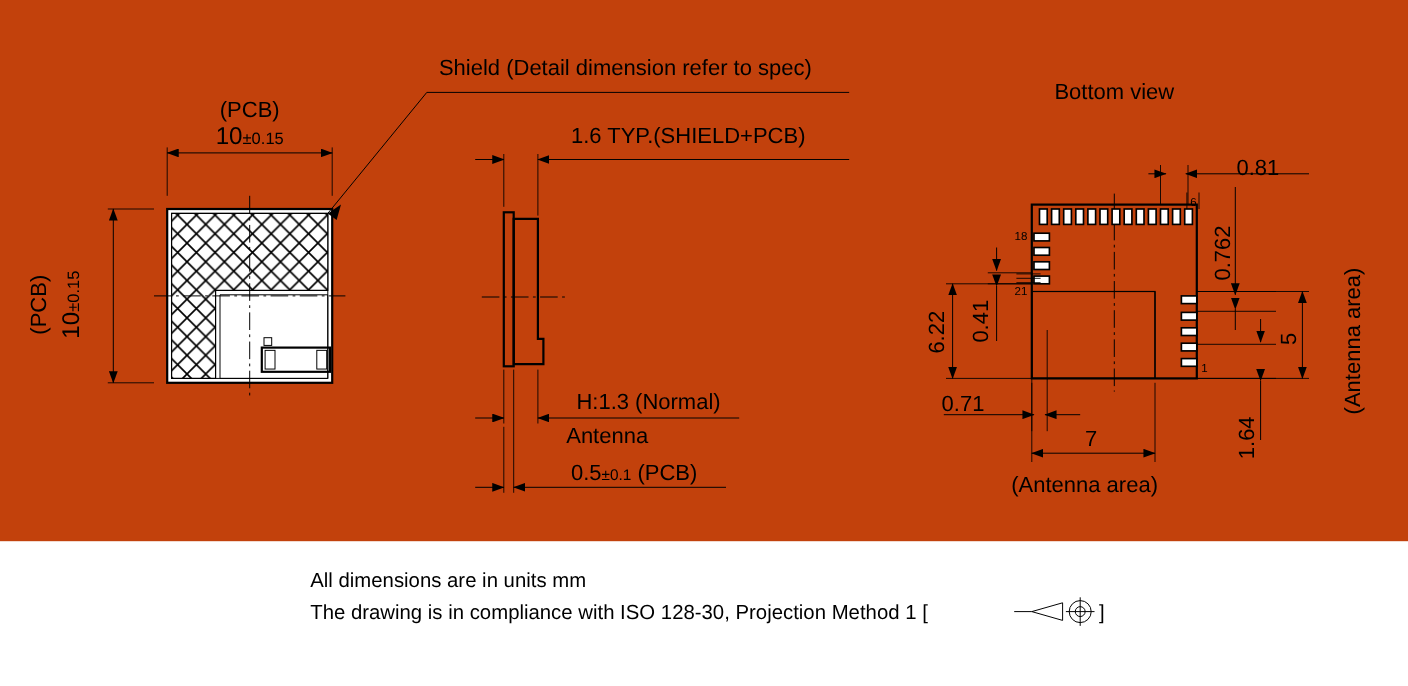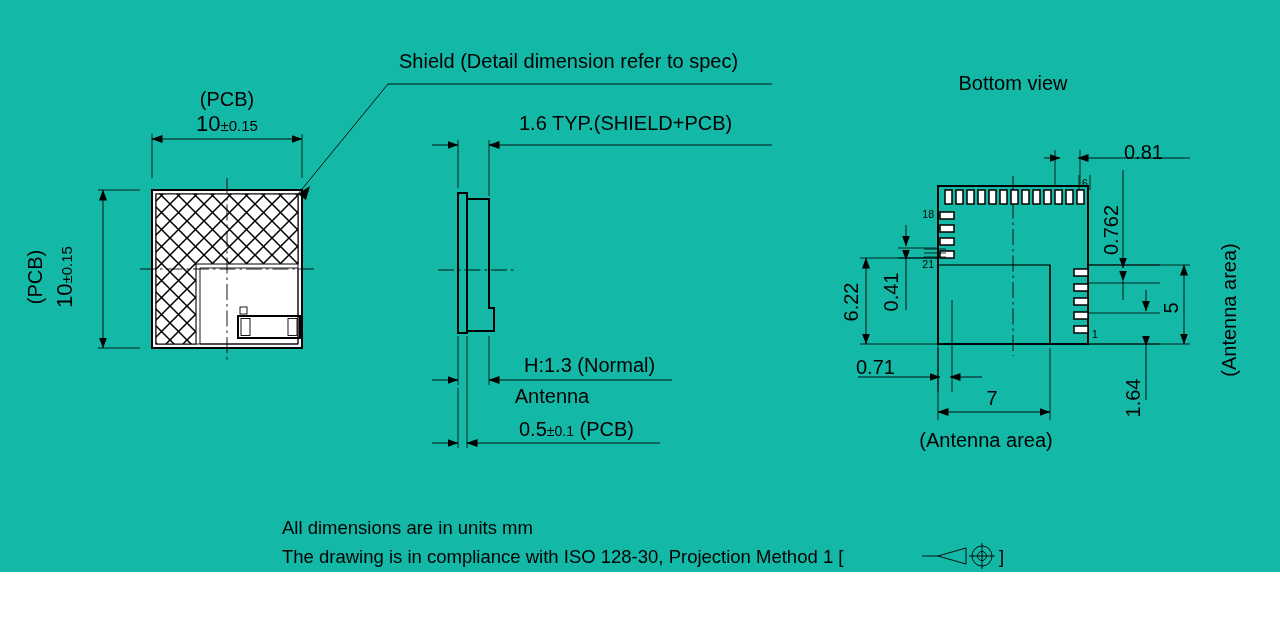--- a/index.html
+++ b/index.html
@@ -10,22 +10,22 @@
   body {
     width: 1280px;
     height: 624px;
     overflow: hidden;
     font-family: "Liberation Sans", sans-serif;
     color: #000000;
   }
   #sheet {
     position: relative;
     width: 1280px;
-    height: 572px;
-    background: #14b8a6;
+    height: 492px;
+    background: #c2410c;
   }
   svg.drawing {
     position: absolute;
     left: 0;
     top: 0;
     width: 1280px;
     height: 624px;
   }
   .ln       { stroke: #000; stroke-width: 1.1; fill: none; }
   .ln-thick { stroke: #000; stroke-width: 2.0; fill: none; }

